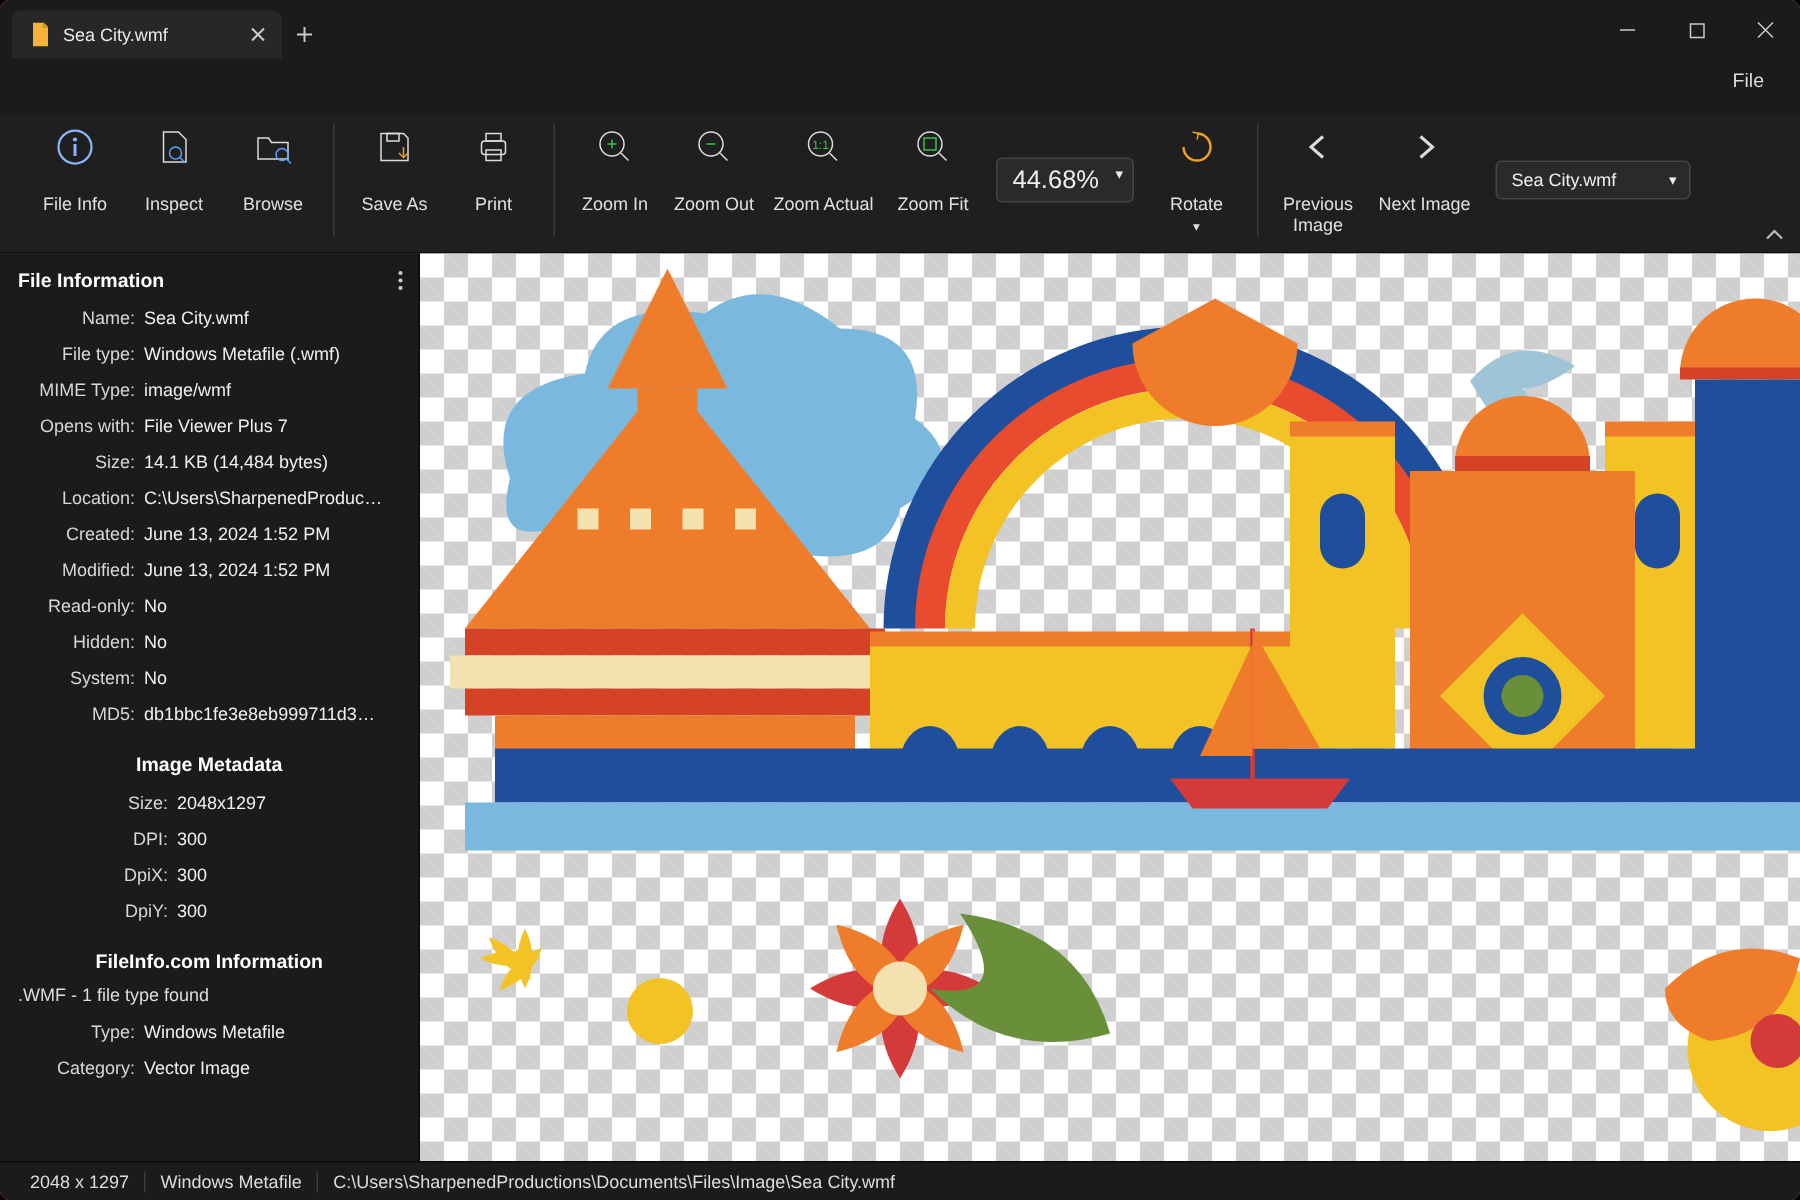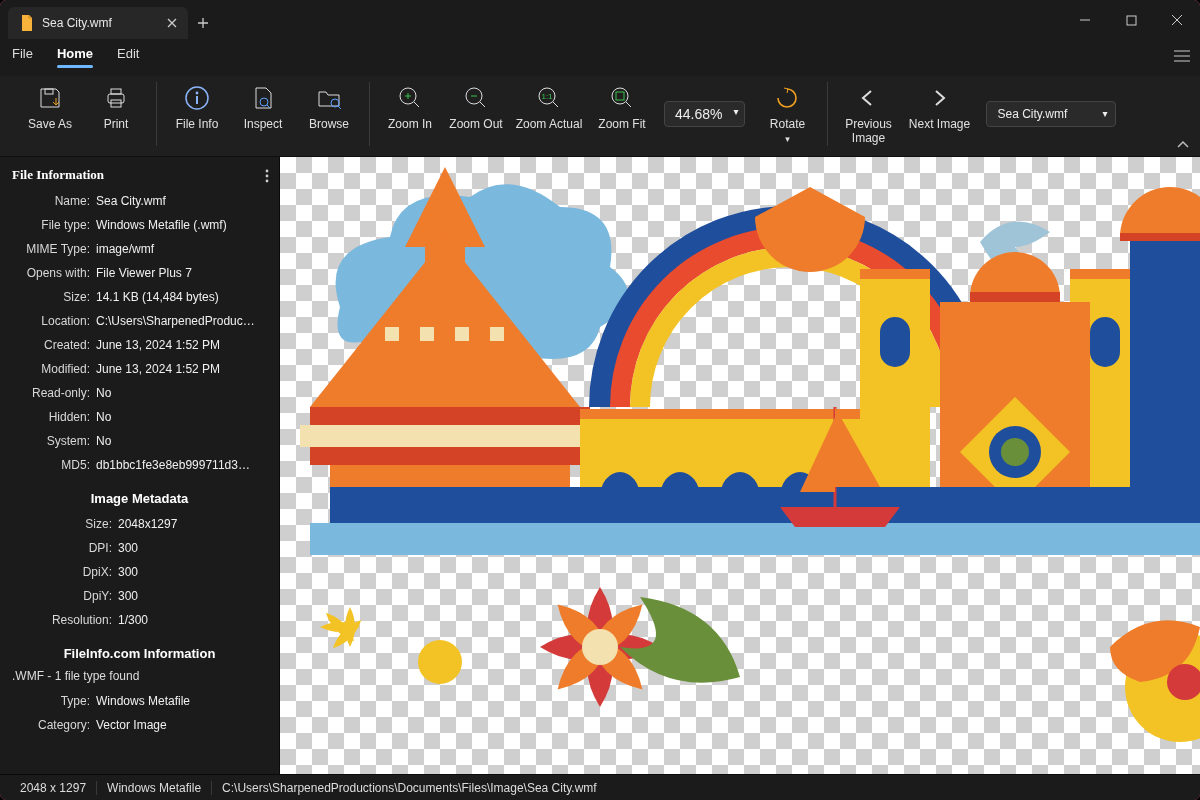--- a/index.html
+++ b/index.html
@@ -8,40 +8,40 @@
   
   .titlebar { height:40px; background:#1b1b1b; display:flex; align-items:center; }
   .tab { display:flex; align-items:center; gap:8px; height:32px; margin:6px 0 0 8px; padding:0 8px 0 12px; background:#272727; border-radius:6px 6px 0 0; min-width:180px; }
   .tab .file-icon { width:14px; height:16px; }
   .tab-title { flex:1; font-size:12px; }
   .tab-close { width:16px; height:16px; display:flex; align-items:center; justify-content:center; color:#ccc; }
   .new-tab { width:30px; display:flex; align-items:center; justify-content:center; color:#ccc; font-size:16px; margin-top:6px; }
   .win-controls { margin-left:auto; display:flex; }
   .win-btn { width:46px; height:32px; display:flex; align-items:center; justify-content:center; color:#ccc; }
   
-  .menubar { height:36px; background:#1b1b1b; display:flex; align-items:flex-start; padding:0 2px; gap:4px; }
+  .menubar { height:36px; background:#1b1b1b; display:flex; align-items:flex-end; padding:0 14px; gap:4px;flex-direction:column; }
   .menu-item { padding:6px 10px; border-radius:4px; font-size:13px; color:#ddd; }
   .menu-item.active { color:#fff; font-weight:600; }
   .menu-item.active::after { content:""; display:block; height:3px; background:#6fb7ff; border-radius:2px; margin-top:4px; }
   .menu-more { margin-left:auto; width:32px; height:32px; display:flex; align-items:center; justify-content:center; }
   
   .ribbon { background:#1f1f1f; display:flex; align-items:stretch; padding:6px 10px 10px 10px; gap:0; border-bottom:1px solid #0f0f0f; position:relative; }
   .ribbon-group { display:flex; gap:10px; align-items:flex-start; padding:0 12px; border-right:1px solid #3a3a3a; }
   .ribbon-group:last-of-type { border-right:none; }
-  .rbtn { display:flex; flex-direction:column; align-items:center; justify-content:flex-start; width:56px; gap:6px; padding-top:2px; color:#e0e0e0; font-size:12px; text-align:center; line-height:1.15; }
+  .rbtn { display:flex; flex-direction:column; align-items:center; justify-content:flex-start; width:56px; gap:18px; padding-top:2px; color:#e0e0e0; font-size:12px; text-align:center; line-height:1.15; }
   .rbtn .ico { width:28px; height:28px; display:flex; align-items:center; justify-content:center; }
-  .zoom-select { align-self:center; background:#2a2a2a; border:1px solid #444; color:#eee; padding:4px 22px 4px 10px; border-radius:4px; font-size:14px; position:relative; margin:0 4px;text-align:center; }
+  .zoom-select { align-self:center; background:#2a2a2a; border:1px solid #444; color:#eee; padding:4px 22px 4px 10px; border-radius:4px; font-size:17px; position:relative; margin:0 4px;text-align:center; }
   .zoom-select::after{content:"▾"; position:absolute; right:6px; top:4px; font-size:10px;}
   .image-select { align-self:center; background:#2a2a2a; border:1px solid #444; color:#eee; padding:5px 30px 5px 10px; border-radius:4px; font-size:12px; width:130px; position:relative; margin-left:4px;}
   .image-select::after{content:"▾"; position:absolute; right:8px; top:6px; font-size:10px;}
   .ribbon-collapse { position:absolute; right:10px; bottom:6px; color:#bbb; }
   
   .body { flex:1; display:flex; min-height:0; }
   .sidepanel { width:280px; background:#1b1b1b; overflow-y:auto; position:relative; border-right:1px solid #0a0a0a;}
-  .panel-head { display:flex; align-items:flex-end; padding:10px 10px 6px 12px;font-family:Liberation Serif, serif; }
+  .panel-head { display:flex; align-items:flex-end; padding:10px 10px 6px 12px; }
   .panel-head h3 { font-size:13px; font-weight:600; color:#fff; }
   .panel-more { margin-left:auto; color:#ccc; }
   .kv { display:flex; padding:2px 24px 2px 12px; font-size:12px; line-height:20px;}
   .kv .k { width:78px; text-align:right; color:#d8d8d8; margin-right:6px;}
   .kv .v { flex:1; color:#f0f0f0; white-space:nowrap; overflow:hidden; text-overflow:ellipsis;}
   .section-title { font-size:13px; font-weight:600; color:#fff; padding:14px 12px 6px 12px;text-align:center;}
   .sub-note { font-size:12px; color:#ddd; padding:2px 12px 6px 12px;}
   .sidepanel::-webkit-scrollbar{width:10px;} .sidepanel::-webkit-scrollbar-thumb{background:#444;border-radius:5px;}
   
   .viewport { flex:1; position:relative; overflow:hidden;
@@ -112,69 +112,69 @@
           <path d="M0 1h16M0 6h16M0 11h16" stroke="#ccc"></path>
         </svg>
     </div>
   </div>
 
   <div class="ribbon">
     <div class="ribbon-group">
       <div class="rbtn">
         <span class="ico">
             <svg width="26" height="26">
+              <circle cx="13" cy="13" r="11" fill="none" stroke="#8ab4f8" stroke-width="1.5"></circle>
+              <circle cx="13" cy="8" r="1.4" fill="#8ab4f8"></circle>
+              <path d="M13 11v8" stroke="#8ab4f8" stroke-width="2"></path>
+            </svg>
+          </span>
+        <span>File Info</span>
+      </div>
+      <div class="rbtn">
+        <span class="ico">
+            <svg width="26" height="26">
+              <path d="M6 3h10l5 5v15H6z" fill="none" stroke="#ddd"></path>
+              <circle cx="14" cy="17" r="4" fill="none" stroke="#5aa0ff"></circle>
+              <path d="M17 20l3 3" stroke="#5aa0ff"></path>
+            </svg>
+          </span>
+        <span>Inspect</span>
+      </div>
+      <div class="rbtn">
+        <span class="ico">
+            <svg width="26" height="26">
+              <path d="M3 7h7l2 3h11v11H3z" fill="none" stroke="#ddd"></path>
+              <circle cx="19" cy="18" r="4" fill="none" stroke="#5aa0ff"></circle>
+              <path d="M22 21l3 3" stroke="#5aa0ff"></path>
+            </svg>
+          </span>
+        <span>Browse</span>
+      </div>
+    </div>
+    <div class="ribbon-group">
+      <div class="rbtn">
+        <span class="ico">
+            <svg width="26" height="26">
               <path d="M4 4h15l3 3v15H4z" fill="none" stroke="#ddd"></path>
               <rect x="8" y="4" width="8" height="5" fill="none" stroke="#ddd"></rect>
               <path d="M16 17l3 3 3-3" stroke="#f0a020" fill="none"></path>
               <path d="M19 13v7" stroke="#f0a020"></path>
             </svg>
           </span>
         <span>Save As</span>
       </div>
       <div class="rbtn">
         <span class="ico">
             <svg width="26" height="26">
               <rect x="5" y="9" width="16" height="9" rx="2" fill="none" stroke="#ddd"></rect>
               <rect x="8" y="4" width="10" height="5" fill="none" stroke="#ddd"></rect>
               <rect x="8" y="15" width="10" height="7" fill="none" stroke="#ddd"></rect>
             </svg>
           </span>
         <span>Print</span>
-      </div>
-    </div>
-    <div class="ribbon-group">
-      <div class="rbtn">
-        <span class="ico">
-            <svg width="26" height="26">
-              <circle cx="13" cy="13" r="11" fill="none" stroke="#8ab4f8" stroke-width="1.5"></circle>
-              <circle cx="13" cy="8" r="1.4" fill="#8ab4f8"></circle>
-              <path d="M13 11v8" stroke="#8ab4f8" stroke-width="2"></path>
-            </svg>
-          </span>
-        <span>File Info</span>
-      </div>
-      <div class="rbtn">
-        <span class="ico">
-            <svg width="26" height="26">
-              <path d="M6 3h10l5 5v15H6z" fill="none" stroke="#ddd"></path>
-              <circle cx="14" cy="17" r="4" fill="none" stroke="#5aa0ff"></circle>
-              <path d="M17 20l3 3" stroke="#5aa0ff"></path>
-            </svg>
-          </span>
-        <span>Inspect</span>
-      </div>
-      <div class="rbtn">
-        <span class="ico">
-            <svg width="26" height="26">
-              <path d="M3 7h7l2 3h11v11H3z" fill="none" stroke="#ddd"></path>
-              <circle cx="19" cy="18" r="4" fill="none" stroke="#5aa0ff"></circle>
-              <path d="M22 21l3 3" stroke="#5aa0ff"></path>
-            </svg>
-          </span>
-        <span>Browse</span>
       </div>
     </div>
     <div class="ribbon-group">
       <div class="rbtn">
         <span class="ico">
             <svg width="26" height="26">
               <circle cx="11" cy="11" r="8" fill="none" stroke="#ddd"></circle>
               <path d="M17 17l5 5" stroke="#ddd"></path>
               <path d="M8 11h6M11 8v6" stroke="#3cc24a"></path>
             </svg>
@@ -318,24 +318,20 @@
           <span class="k" style="width:100px">DPI:</span>
           <span class="v">300</span>
         </div>
       <div class="kv">
           <span class="k" style="width:100px">DpiX:</span>
           <span class="v">300</span>
         </div>
       <div class="kv">
           <span class="k" style="width:100px">DpiY:</span>
           <span class="v">300</span>
-        </div>
-      <div class="kv">
-          <span class="k" style="width:100px">Resolution:</span>
-          <span class="v">1/300</span>
         </div>
 
       <div class="section-title">FileInfo.com Information</div>
       <div class="sub-note">.WMF - 1 file type found</div>
       <div class="kv">
           <span class="k">Type:</span>
           <span class="v">Windows Metafile</span>
         </div>
       <div class="kv">
           <span class="k">Category:</span>

